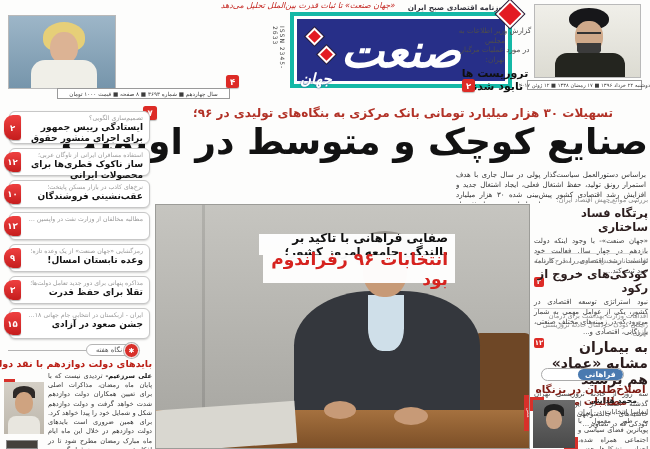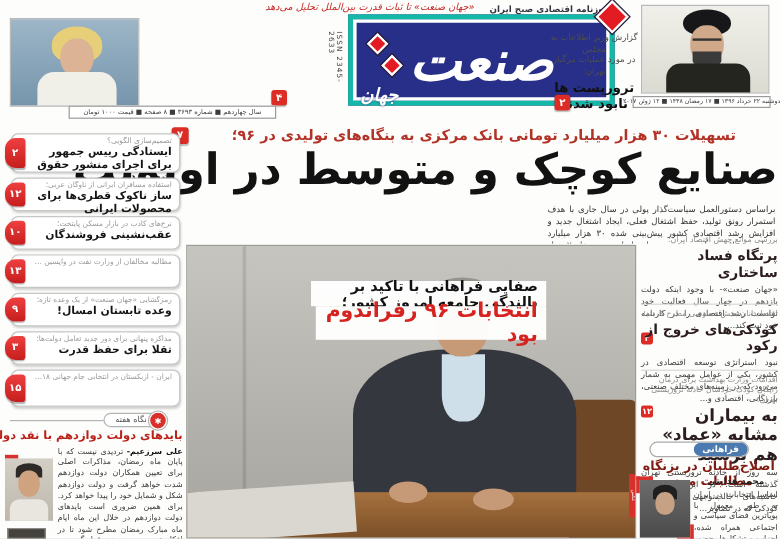--- a/index.html
+++ b/index.html
@@ -247,20 +247,21 @@
     <span class="card-title">وعده تابستان امسال!</span>
   </div>
   <div class="card" style="top:276px;height:28px;">
     <span class="card-tab">۳</span>
     <span class="card-kicker">مذاکره پنهانی برای دور جدید تعامل دولت‌ها؛</span>
     <span class="card-title">تقلا برای حفظ قدرت</span>
   </div>
   <div class="card" style="top:308px;height:31px;">
     <span class="card-tab">۱۵</span>
     <span class="card-kicker">ایران - ازبکستان در انتخابی جام جهانی ۲۰۱۸ روسیه؛</span>
+    <span class="card-title">جشن صعود در آزادی</span>
   </div>
 
   <div class="abs week-line"></div>
   <div class="abs week-pill">
     <span>نگاه هفته</span>
     <span class="week-dot">✱</span>
   </div>
 
   <div class="abs bl-title">بایدهای دولت دوازدهم با نقد دولت یازدهم</div>
   <div class="abs bl-row">

